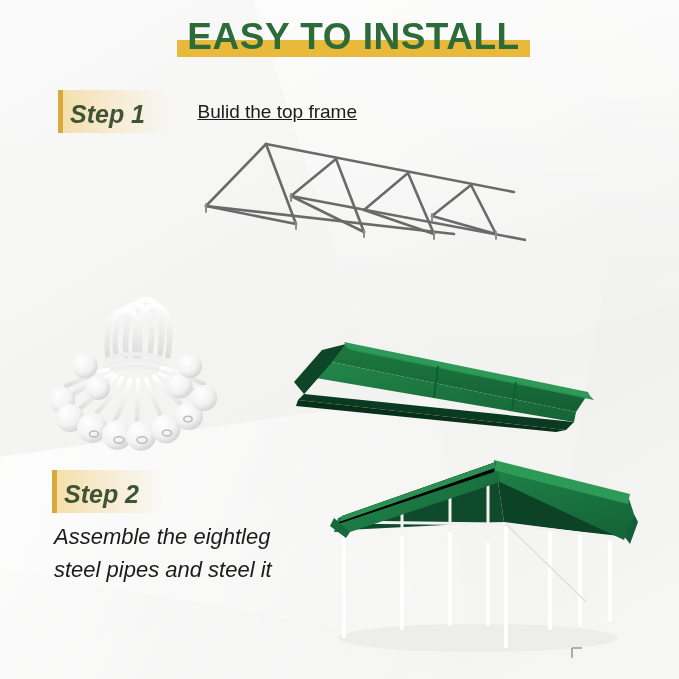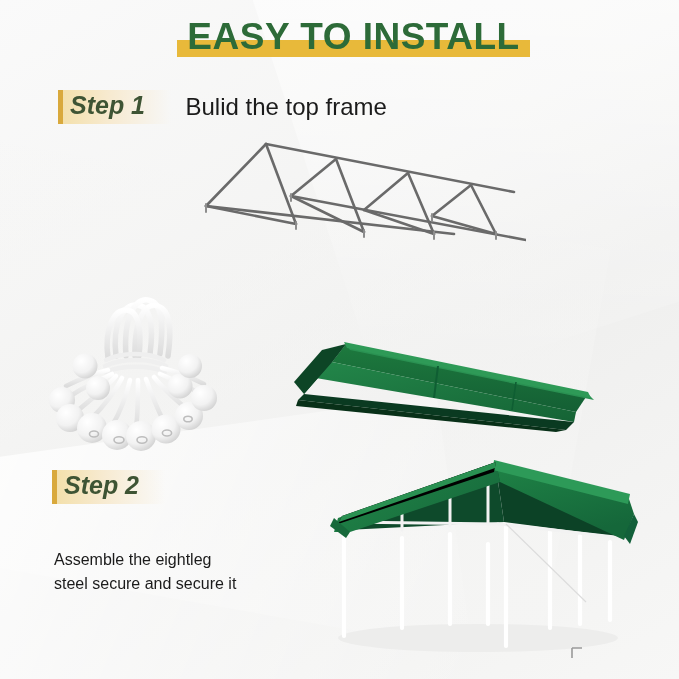--- a/index.html
+++ b/index.html
@@ -37,42 +37,43 @@
   }
   #title .hl{
     position:absolute;left:0;right:0;bottom:4px;height:17px;
     background:#e8b93a;z-index:0;
   }
   #title .txt{position:relative;z-index:1;}
 
   
   .badge{
     position:relative;display:inline-block;
-    padding:1px 26px 4px 12px;
+    padding:10px 26px 4px 12px;
     font-size:25px;font-style:italic;font-weight:bold;
     color:#3e5434;line-height:1.15;
     background:linear-gradient(90deg,#f3dfa8 0%,#f7ead0 45%,rgba(247,243,232,0) 100%);
     vertical-align:middle;
   }
   .badge:before{
     content:"";position:absolute;left:0;top:0;bottom:0;width:5px;
     background:#d9a93c;
   }
   .steptext{
     display:inline-block;vertical-align:middle;
-    font-size:24px;color:#1b1b1b;line-height:1.32;
-    margin-left:10px;
+    font-size:19px;color:#1b1b1b;line-height:1.32;
+    margin-left:22px;
+    text-decoration:underline;
   }
 
   
   #step1{position:absolute;left:58px;top:90px;white-space:nowrap;}
   #step2{position:absolute;left:186px;top:262px;white-space:nowrap;}
   #step3-badge{position:absolute;left:52px;top:470px;}
-  #step3-text{position:absolute;left:54px;top:548px;
-    font-size:16px;color:#1b1b1b;line-height:1.5;}
+  #step3-text{position:absolute;left:54px;top:520px;
+    font-size:22px;color:#1b1b1b;line-height:1.5;font-style:italic;}
 
   
   .art{position:absolute;}
   #art-frame{left:196px;top:128px;width:330px;height:120px;}
   #art-balls{left:38px;top:288px;width:190px;height:165px;}
   #art-canopy{left:288px;top:322px;width:310px;height:110px;}
   #art-carport{left:328px;top:452px;width:340px;height:210px;}
   .art svg{display:block;width:100%;height:100%;}
 </style>
 </head>
@@ -230,21 +231,21 @@
       <line x1="150" y1="44" x2="146" y2="76" stroke="#0f5e33" stroke-width="2"></line>
       <line x1="228" y1="60" x2="224" y2="88" stroke="#0f5e33" stroke-width="1.6"></line>
     </svg>
   </div>
 
   <div id="step3-badge">
     <span class="badge">Step 2</span>
   </div>
   <div id="step3-text">
     <span>Assemble the eightleg</span><br>
-    <span>steel secure and secure it</span>
+    <span>steel pipes and steel it</span>
   </div>
 
   <div class="art" id="art-carport">
     <svg viewBox="0 0 340 210" xmlns="http://www.w3.org/2000/svg">
       <defs>
         <linearGradient id="roofR" x1="0" y1="0" x2="0.4" y2="1">
           <stop offset="0%" stop-color="#1f8346"></stop>
           <stop offset="100%" stop-color="#15673a"></stop>
         </linearGradient>
         <linearGradient id="roofL" x1="0" y1="0" x2="1" y2="0.6">

